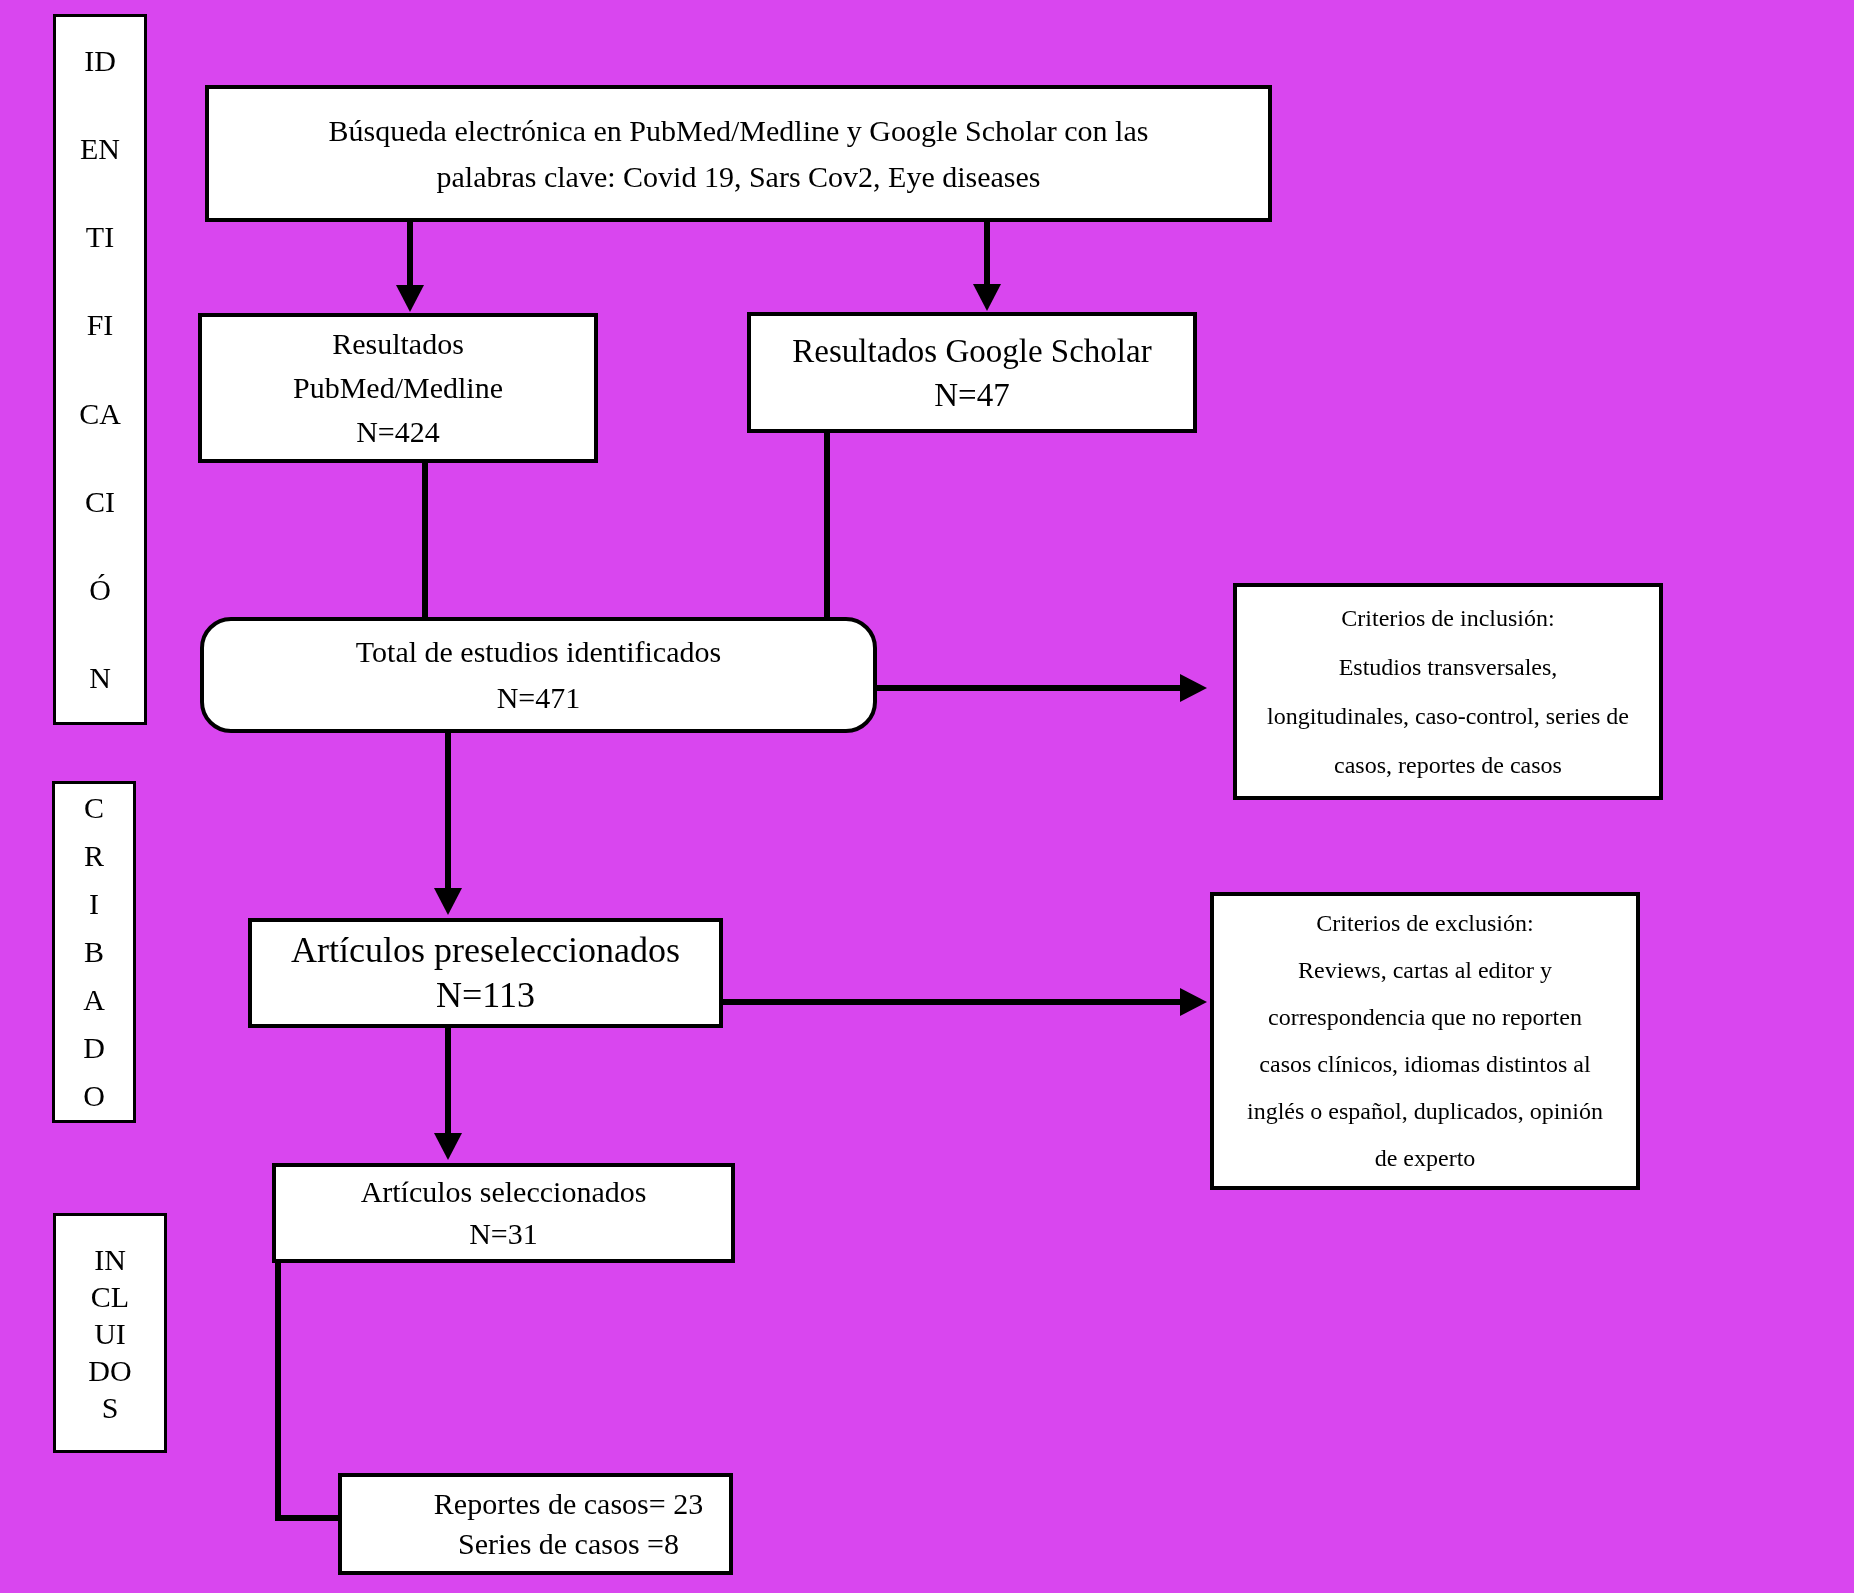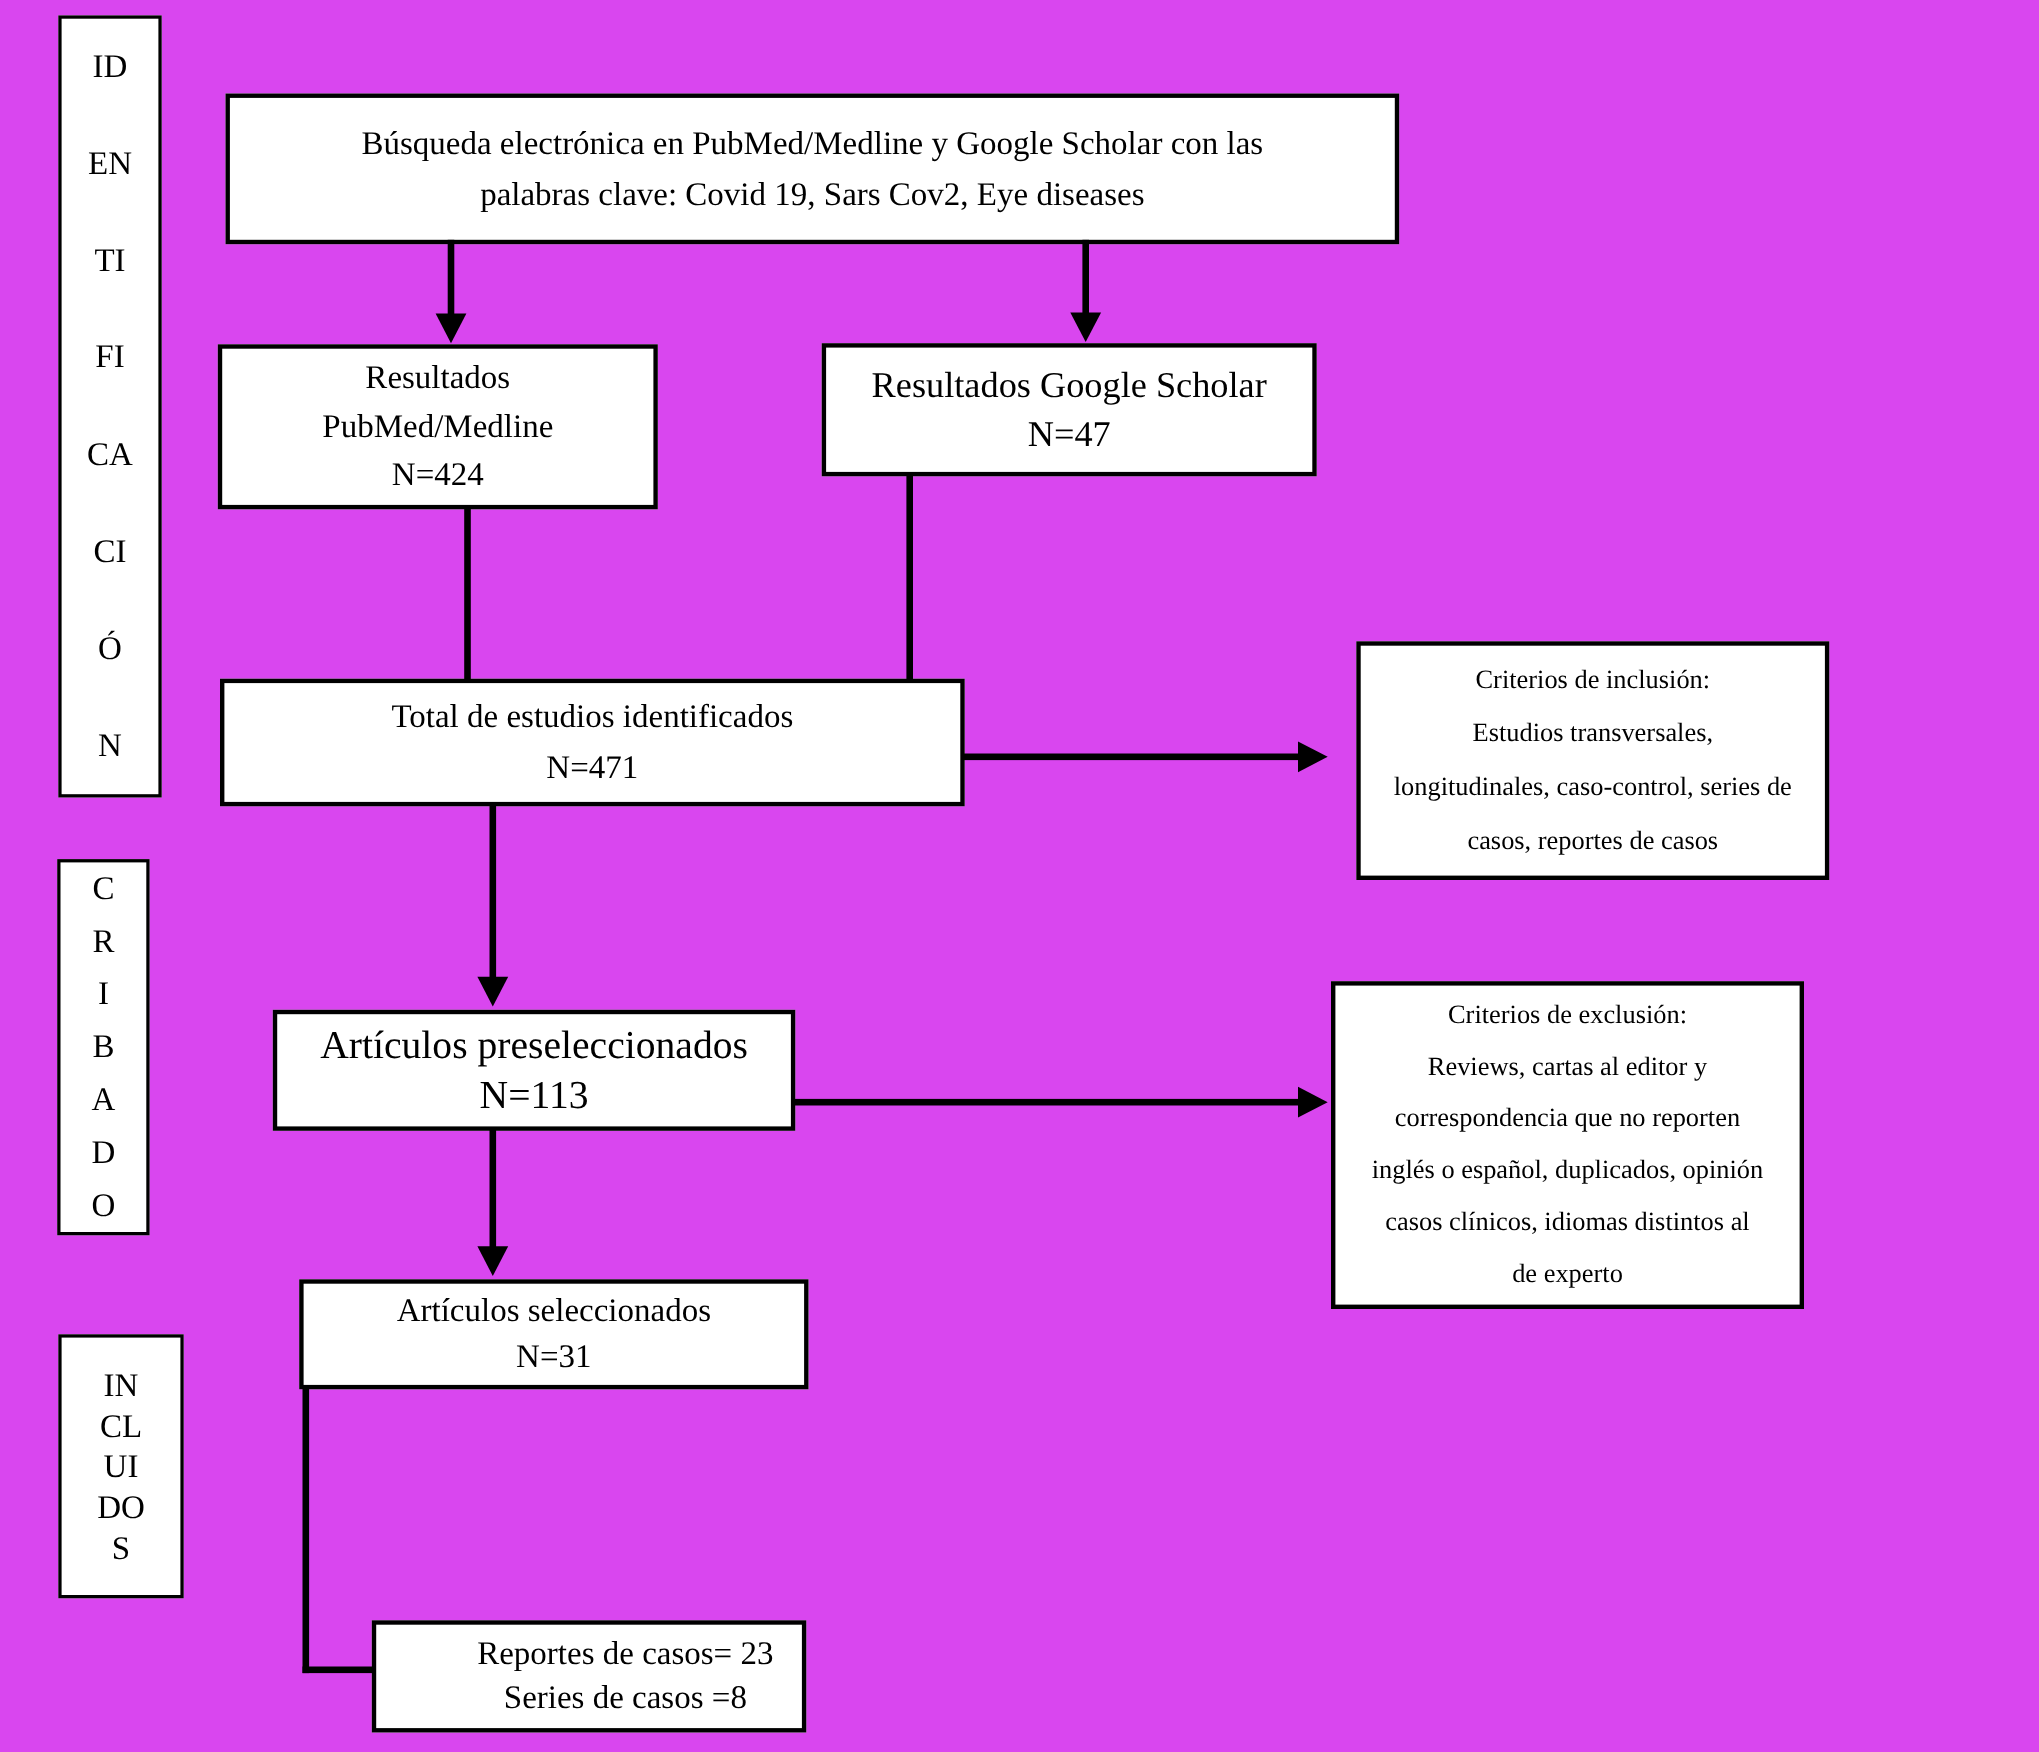--- a/index.html
+++ b/index.html
@@ -40,21 +40,21 @@
   .arrow-right{
     position:absolute;width:0;height:0;
     border-top:14px solid transparent;
     border-bottom:14px solid transparent;
     border-left:27px solid #000000;
   }
   
   #busqueda{left:205px;top:85px;width:1067px;height:137px;font-size:30px;line-height:46px;}
   #pubmed{left:198px;top:313px;width:400px;height:150px;font-size:30px;line-height:44px;}
   #google{left:747px;top:312px;width:450px;height:121px;font-size:33px;line-height:44px;}
-  #total{left:200px;top:617px;width:677px;height:116px;font-size:30px;line-height:46px;}
+  #total{left:200px;top:617px;width:677px;height:116px;font-size:30px;line-height:46px;border-radius:31px;}
   #inclusion{left:1210px;top:583px;width:430px;height:217px;font-size:24px;line-height:49px;margin-left:23px;}
   #exclusion{left:1210px;top:892px;width:430px;height:298px;font-size:24px;line-height:47px;}
   #presel{left:248px;top:918px;width:475px;height:110px;font-size:36px;line-height:45px;}
   #selecc{left:272px;top:1163px;width:463px;height:100px;font-size:30px;line-height:42px;}
   #reportes{left:338px;top:1473px;width:395px;height:102px;font-size:30px;line-height:40px;align-items:center;padding-left:66px;text-align:left;}
   #ident{left:53px;top:14px;width:94px;height:711px;}
   #cribado{left:52px;top:781px;width:84px;height:342px;}
   #incluidos{left:53px;top:1213px;width:114px;height:240px;justify-content:center;}
   #incluidos .ln{line-height:37px;}
 </style>
@@ -117,22 +117,22 @@
     <span class="ln">Criterios de inclusión:</span>
     <span class="ln">Estudios transversales,</span>
     <span class="ln">longitudinales, caso-control, series de</span>
     <span class="ln">casos, reportes de casos</span>
   </div>
 
   <div class="box" id="exclusion">
     <span class="ln">Criterios de exclusión:</span>
     <span class="ln">Reviews, cartas al editor y</span>
     <span class="ln">correspondencia que no reporten</span>
+    <span class="ln">casos clínicos, idiomas distintos al</span>
     <span class="ln">inglés o español, duplicados, opinión</span>
-    <span class="ln">casos clínicos, idiomas distintos al</span>
     <span class="ln">de experto</span>
   </div>
 
   <div class="box" id="presel">
     <span class="ln">Artículos preseleccionados</span>
     <span class="ln">N=113</span>
   </div>
 
   <div class="box" id="selecc">
     <span class="ln">Artículos seleccionados</span>

